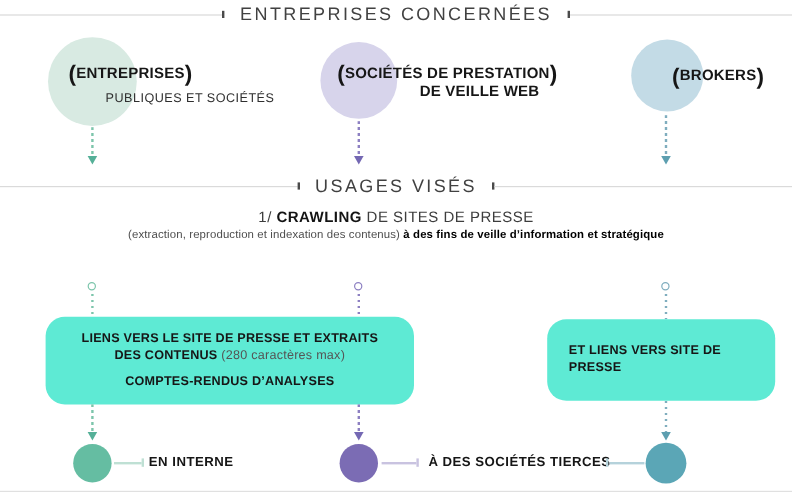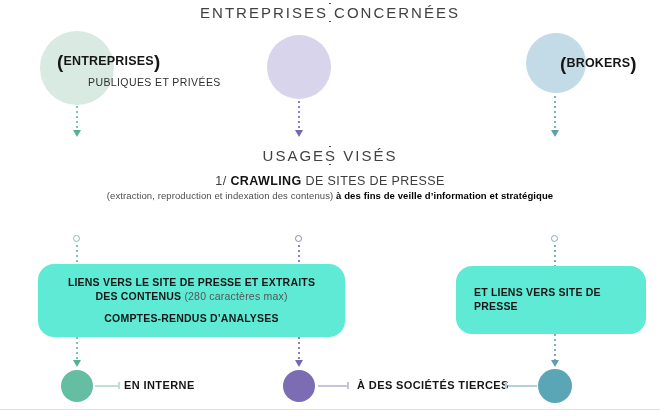--- a/index.html
+++ b/index.html
@@ -1,18 +1,18 @@
 <!DOCTYPE html>
 <html><head>
 <meta charset="utf-8">
 <style>
   html,body{margin:0;padding:0;background:#fff;}
   #canvas{position:relative;width:660px;height:417px;background:#fff;font-family:"Liberation Sans",sans-serif;overflow:hidden;}
 
-  .rule-row{position:absolute;left:0;width:660px;display:flex;align-items:center;height:18px;flex-direction:column;}
+  .rule-row{position:absolute;left:0;width:660px;display:flex;align-items:center;height:18px;}
   .rule{flex:1;height:1px;background:#dadada;}
   .tickmark{width:2px;height:6px;background:#4a4a4a;}
   .rule-title{font-size:15px;letter-spacing:2px;color:#414141;margin:0 13px;white-space:nowrap;font-weight:400;}
 
   .circle{position:absolute;border-radius:50%;}
   .elabel{position:absolute;font-weight:700;color:#161616;font-size:12.5px;white-space:nowrap;letter-spacing:0.2px;line-height:14px;}
   .paren{font-size:1.5em;font-weight:700;vertical-align:-0.14em;}
   .esub{position:absolute;font-size:10.5px;color:#2f2f2f;letter-spacing:0.4px;white-space:nowrap;}
   .l2right{text-align:right;padding-right:15px;}
 
@@ -47,25 +47,29 @@
   <div class="rule-row" style="top:3px">
     <div class="rule"></div>
     <div class="tickmark"></div>
     <div class="rule-title">ENTREPRISES CONCERNÉES</div>
     <div class="tickmark"></div>
     <div class="rule"></div>
   </div>
 
   <div class="circle" style="left:40px;top:31px;width:74px;height:74px;background:#d8eae2"></div>
   <div class="elabel" style="left:57px;top:54px"><span class="paren">(</span><span>ENTREPRISES</span><span class="paren">)</span></div>
-  <div class="esub" style="left:88px;top:76px">PUBLIQUES ET PRIVÉES</div>
+  <div class="esub" style="left:88px;top:76px">PUBLIQUES ET SOCIÉTÉS</div>
   <div class="dotv teal" style="left:76px;top:106px;height:24px"></div>
   <div class="arr teal-strong" style="left:73px;top:130px"></div>
 
   <div class="circle" style="left:267px;top:35px;width:64px;height:64px;background:#d7d4eb"></div>
+  <div class="elabel" style="left:281px;top:54px">
+    <div><span class="paren">(</span><span>SOCIÉTÉS DE PRESTATION</span><span class="paren">)</span></div>
+    <div class="l2right">DE VEILLE WEB</div>
+  </div>
   <div class="dotv purple" style="left:298px;top:101px;height:29px"></div>
   <div class="arr purple-strong" style="left:295px;top:130px"></div>
 
   <div class="circle" style="left:526px;top:33px;width:60px;height:60px;background:#c3dbe6"></div>
   <div class="elabel" style="left:560px;top:56px"><span class="paren">(</span><span>BROKERS</span><span class="paren">)</span></div>
   <div class="dotv blue" style="left:554px;top:96px;height:34px"></div>
   <div class="arr blue-strong" style="left:551px;top:130px"></div>
 
   <div class="rule-row" style="top:146px">
     <div class="rule"></div>

